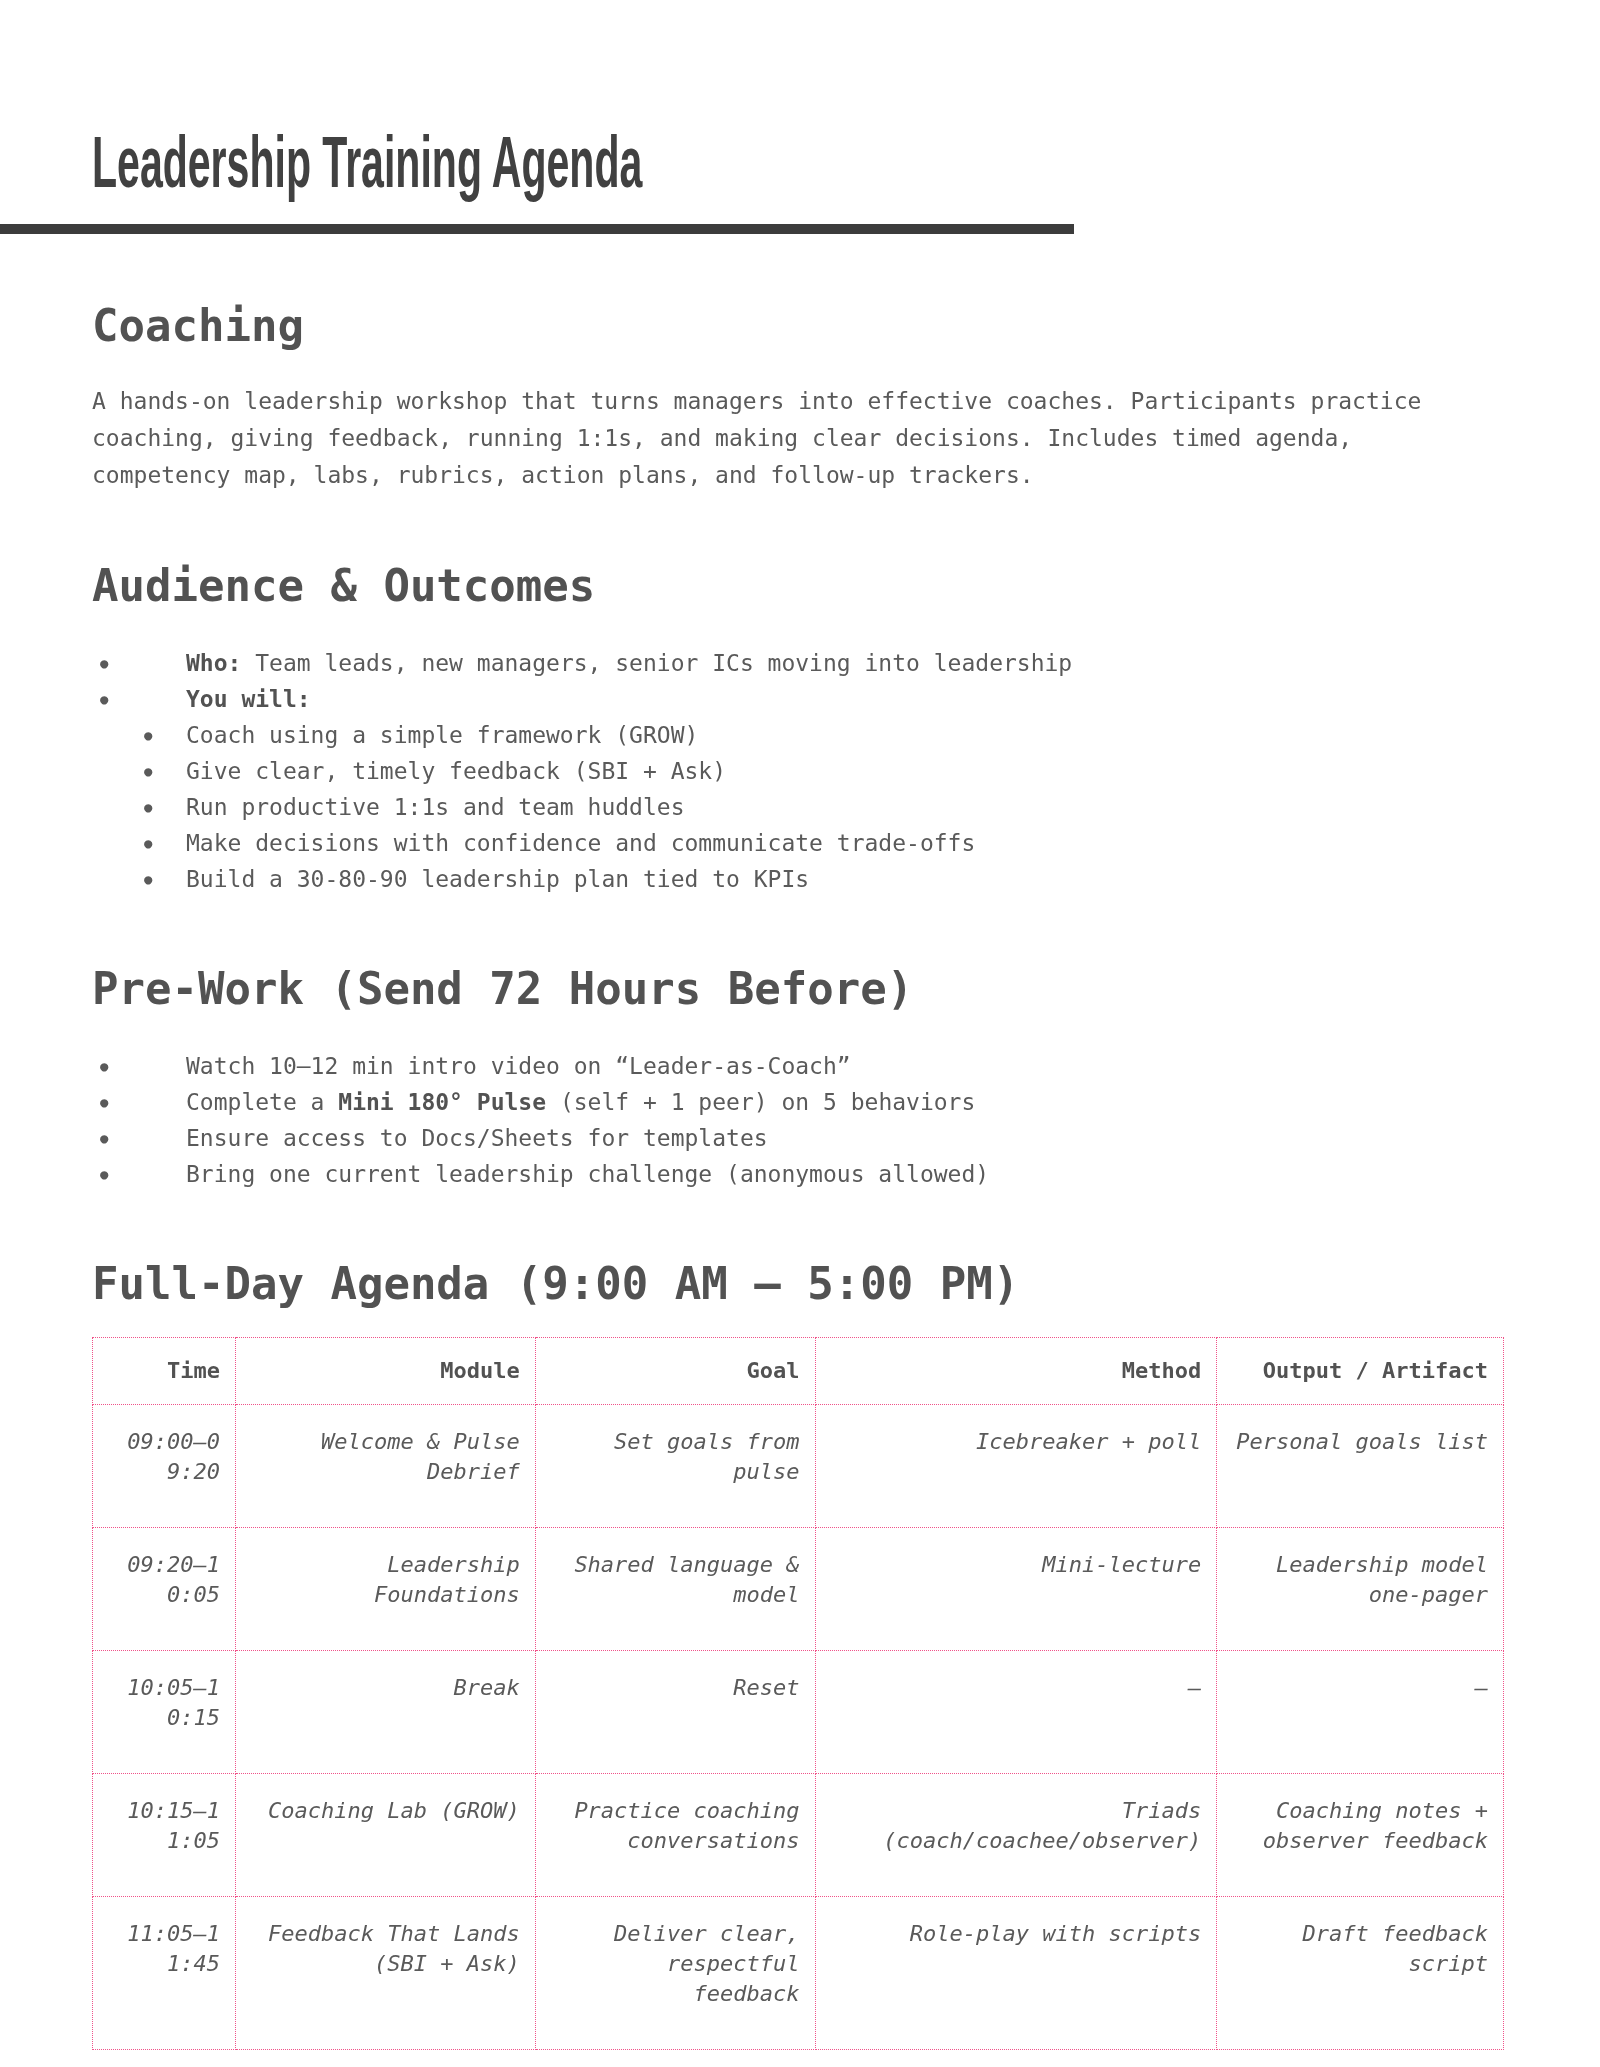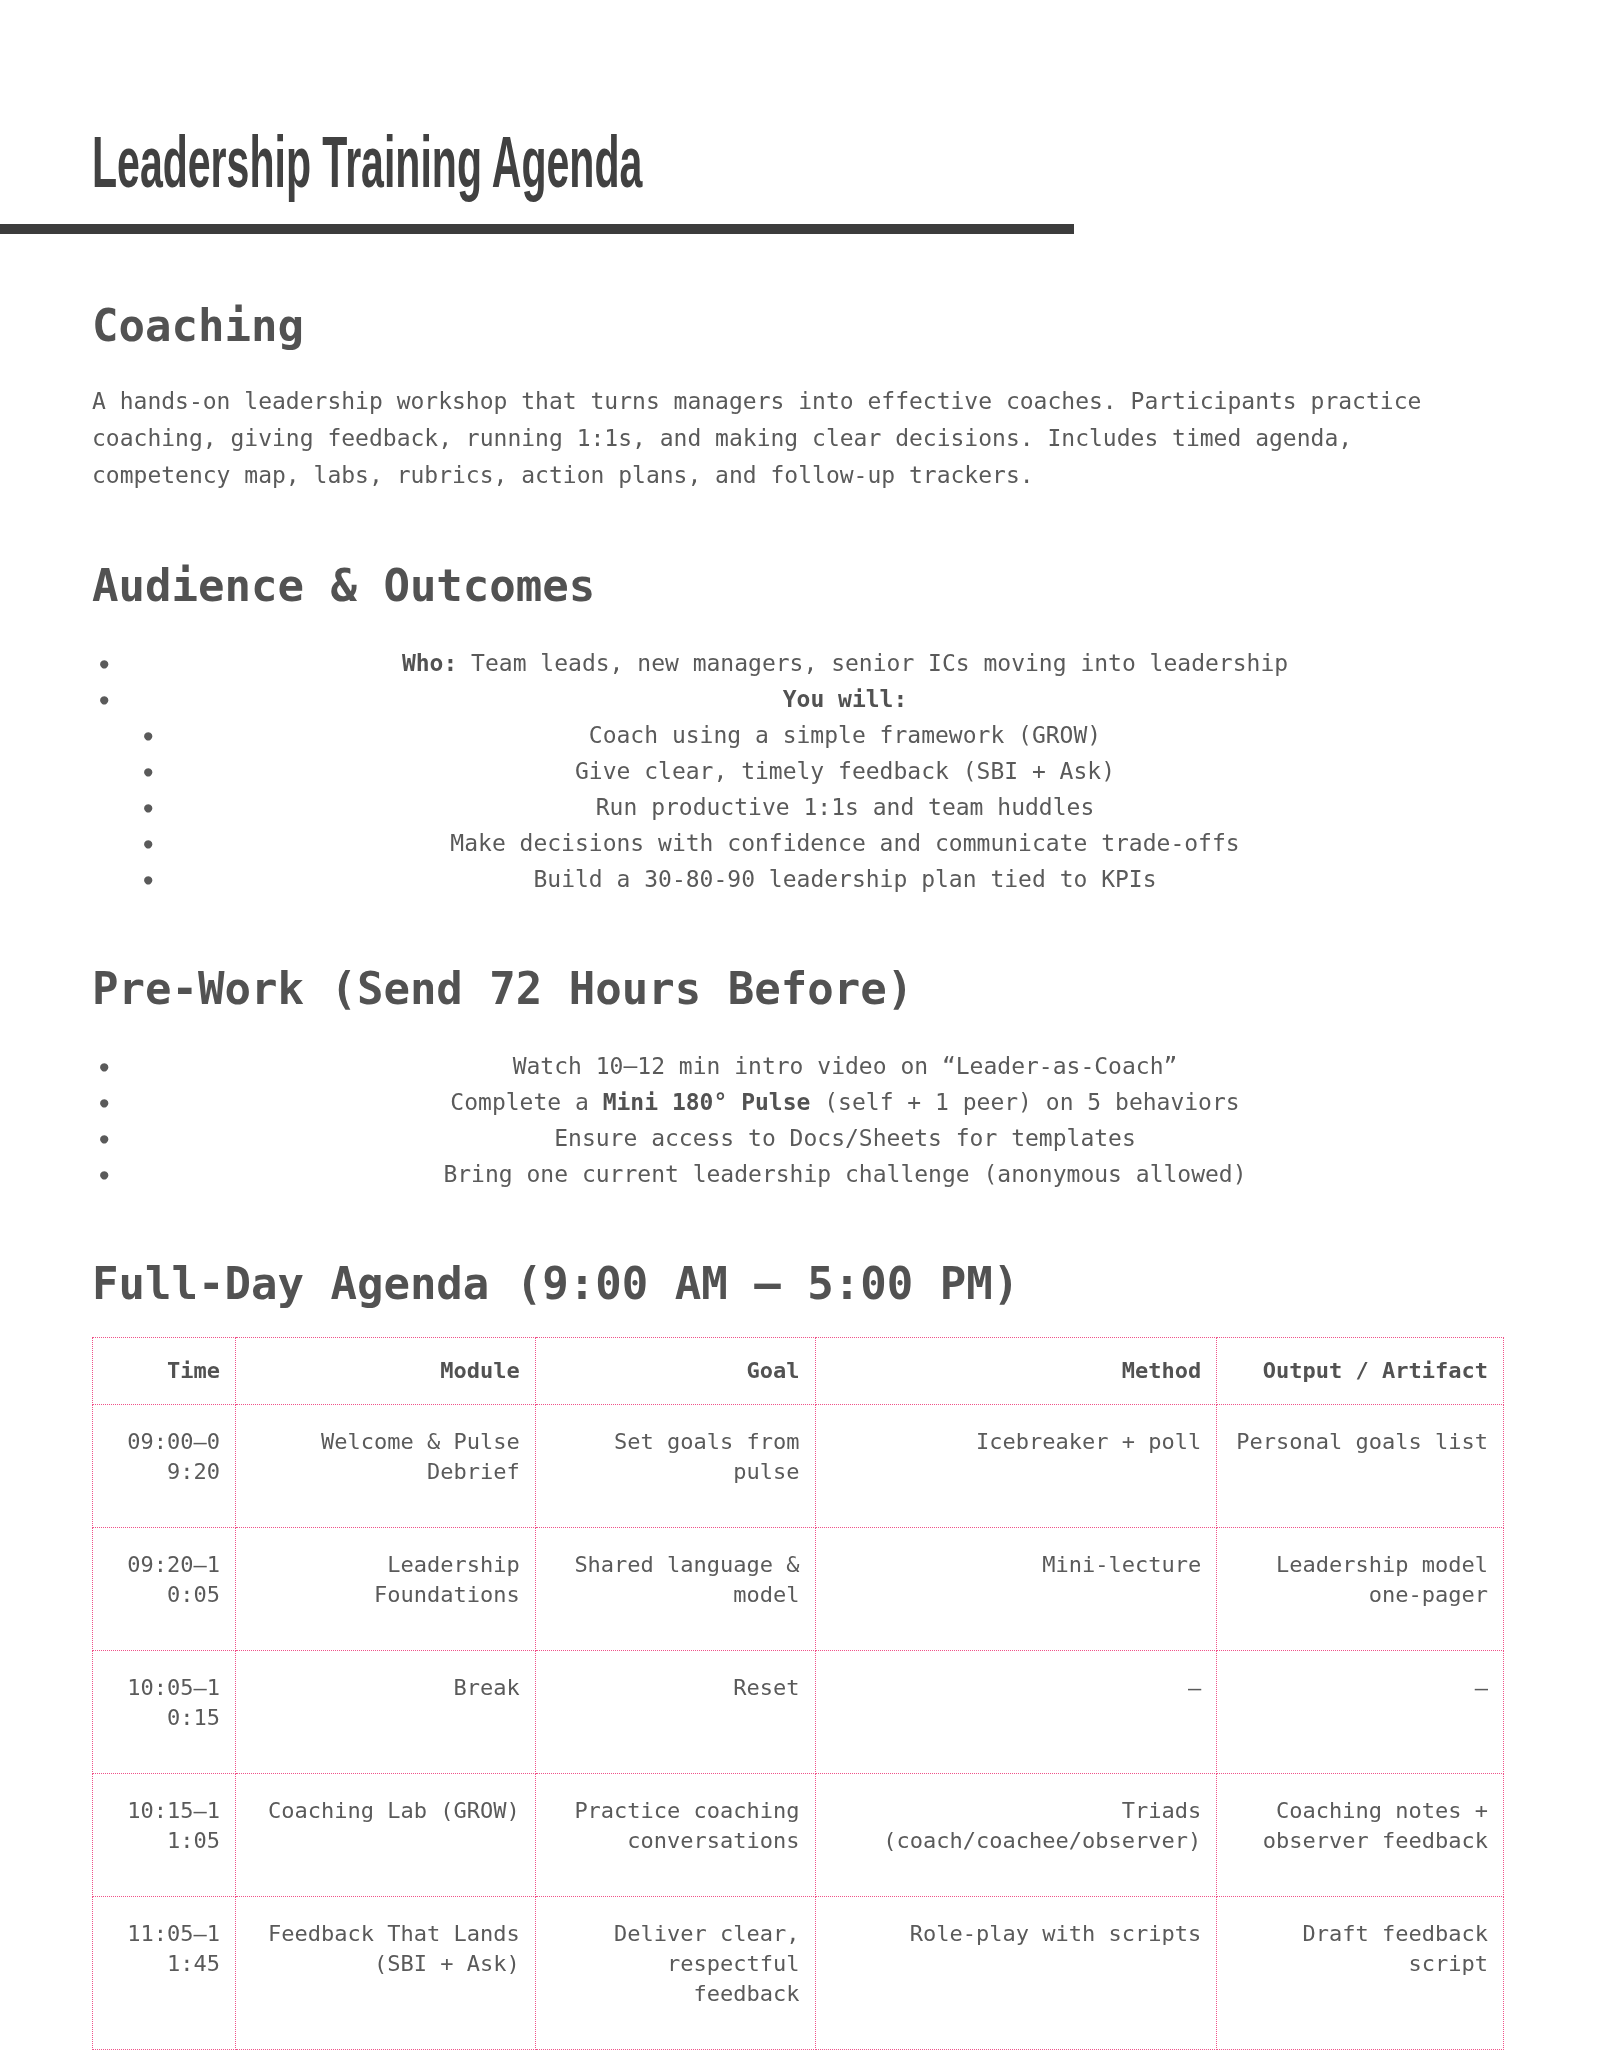--- a/index.html
+++ b/index.html
@@ -30,41 +30,41 @@
   h2.sec-heading.tight { }
 
   p.body-text {
     font-size:23px; line-height:37px; color:#5a5a5a;
     width:1400px; margin:30px 0 0;
   }
 
   ul.blist { list-style:none; margin:32px 0 0; }
   ul.blist li {
     position:relative; padding-left:94px;
-    font-size:23px; line-height:36px; color:#5a5a5a;text-align:center;
+    font-size:23px; line-height:36px; color:#5a5a5a;
   }
   ul.blist li::before {
     content:"●"; position:absolute; left:8px; top:0;
     font-size:14px; color:#5a5a5a;
   }
   ul.blist ul { list-style:none; }
   ul.blist ul li::before { left:52px; }
   ul.blist strong, p strong { font-weight:700; color:#525252; }
 
   table.agenda {
     margin-top:26px; width:1412px;
     border-collapse:collapse; table-layout:fixed;
   }
   table.agenda th, table.agenda td {
     border:1px dotted #f0538a;
     font-size:22px; line-height:30px; color:#5a5a5a;
     text-align:right; vertical-align:top;
   }
   table.agenda th { font-weight:700; color:#525252; padding:18px 15px; }
-  table.agenda td { padding:22px 15px 40px; }
+  table.agenda td { padding:22px 15px 40px;font-style:italic; }
   table.agenda td.time-cell { word-break:break-all; }
   col.c-time   { width:10.13%; }
   col.c-module { width:21.25%; }
   col.c-goal   { width:19.83%; }
   col.c-method { width:28.47%; }
   col.c-output { width:20.32%; }
 </style>
 </head>
 <body>
 

